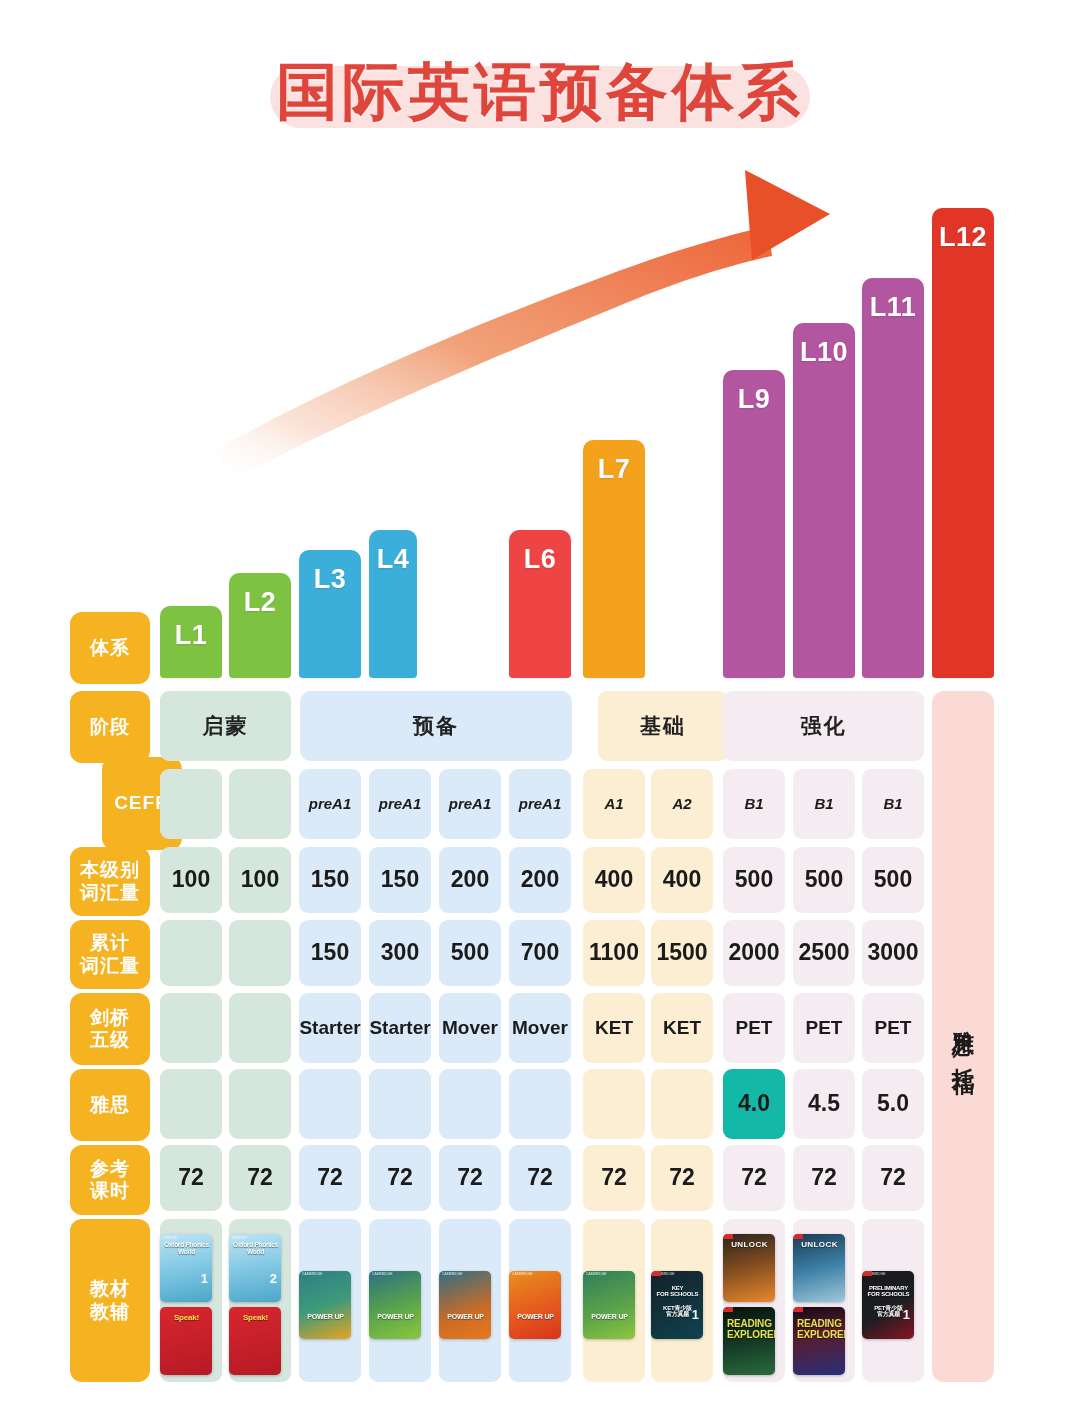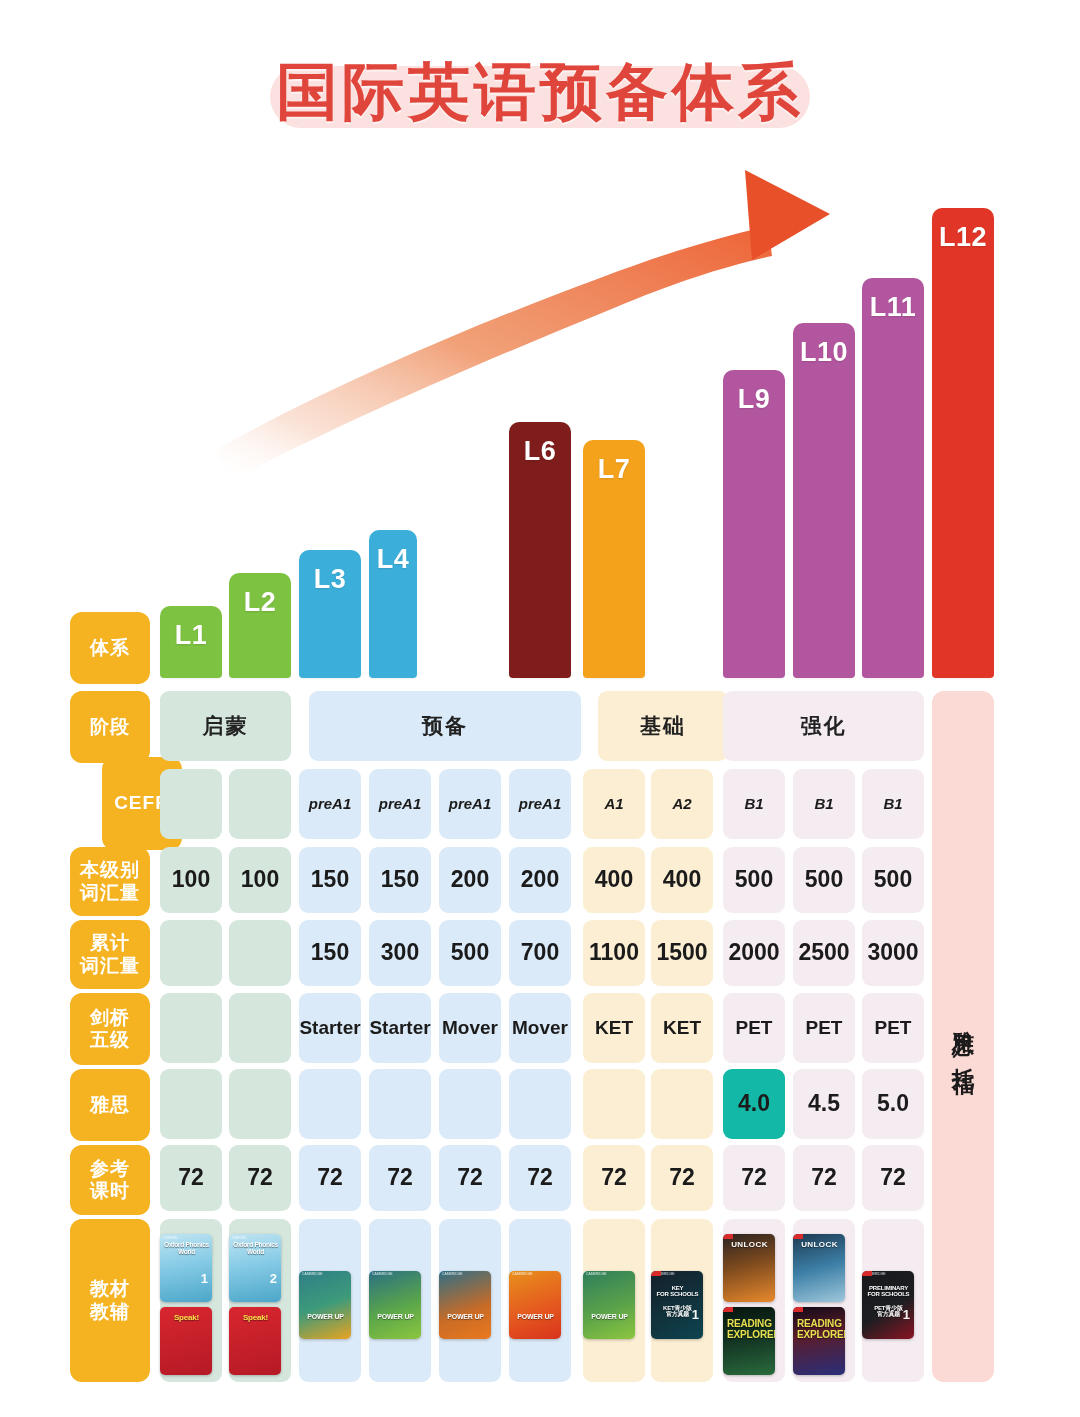--- a/index.html
+++ b/index.html
@@ -142,21 +142,21 @@
     </div>
   <div class="bar" style="left:229px;width:62px;height:105px;background:#7ec242;">
     <span>L2</span>
     </div>
   <div class="bar" style="left:299px;width:62px;height:128px;background:#3bafda;">
     <span>L3</span>
     </div>
   <div class="bar" style="left:369px;width:48px;height:148px;background:#3bafda;">
     <span>L4</span>
     </div>
-  <div class="bar" style="left:509px;width:62px;height:256px;background:#7f1d1d;">
+  <div class="bar" style="left:509px;width:62px;height:148px;background:#ef4444;">
     <span>L6</span>
     </div>
   <div class="bar" style="left:583px;width:62px;height:238px;background:#f4a21b;">
     <span>L7</span>
     </div>
   <div class="bar" style="left:723px;width:62px;height:308px;background:#b2569f;">
     <span>L9</span>
     </div>
   <div class="bar" style="left:793px;width:62px;height:355px;background:#b2569f;">
     <span>L10</span>
@@ -190,21 +190,21 @@
       <span>雅思</span>
     </div>
   <div class="rowlabel" style="top:467px;height:70px;white-space:pre-line;"><span>参考
 课时</span></div>
   <div class="rowlabel" style="top:541px;height:163px;white-space:pre-line;"><span>教材
 教辅</span></div>
 
   <div class="cell stage" style="left:160px;top:13px;width:131px;height:70px;background:#d5e6dd;">
       <span>启蒙</span>
     </div>
-  <div class="cell stage" style="left:309px;top:13px;width:272px;height:70px;background:#dbeaf8;">
+  <div class="cell stage" style="left:300px;top:13px;width:272px;height:70px;background:#dbeaf8;border-radius:11px;">
       <span>预备</span>
     </div>
   <div class="cell stage" style="left:598px;top:13px;width:130px;height:70px;background:#fceed2;">
       <span>基础</span>
     </div>
   <div class="cell stage" style="left:723px;top:13px;width:201px;height:70px;background:#f5ecf2;">
       <span>强化</span>
     </div>
 
   <div class="ielts-col" style="left:932px;top:13px;width:62px;height:691px;">

